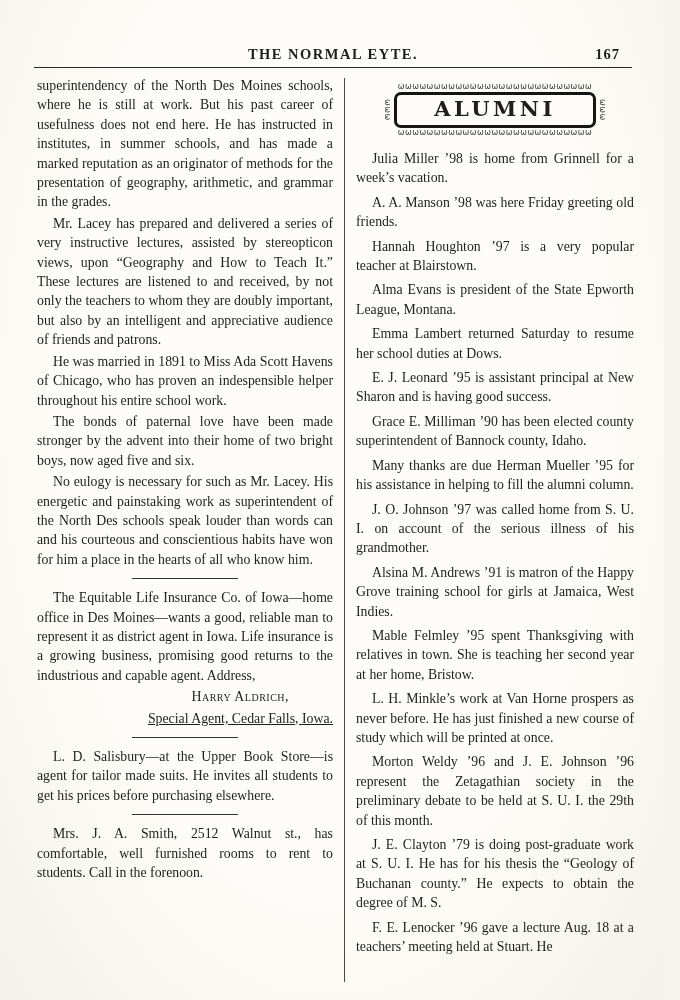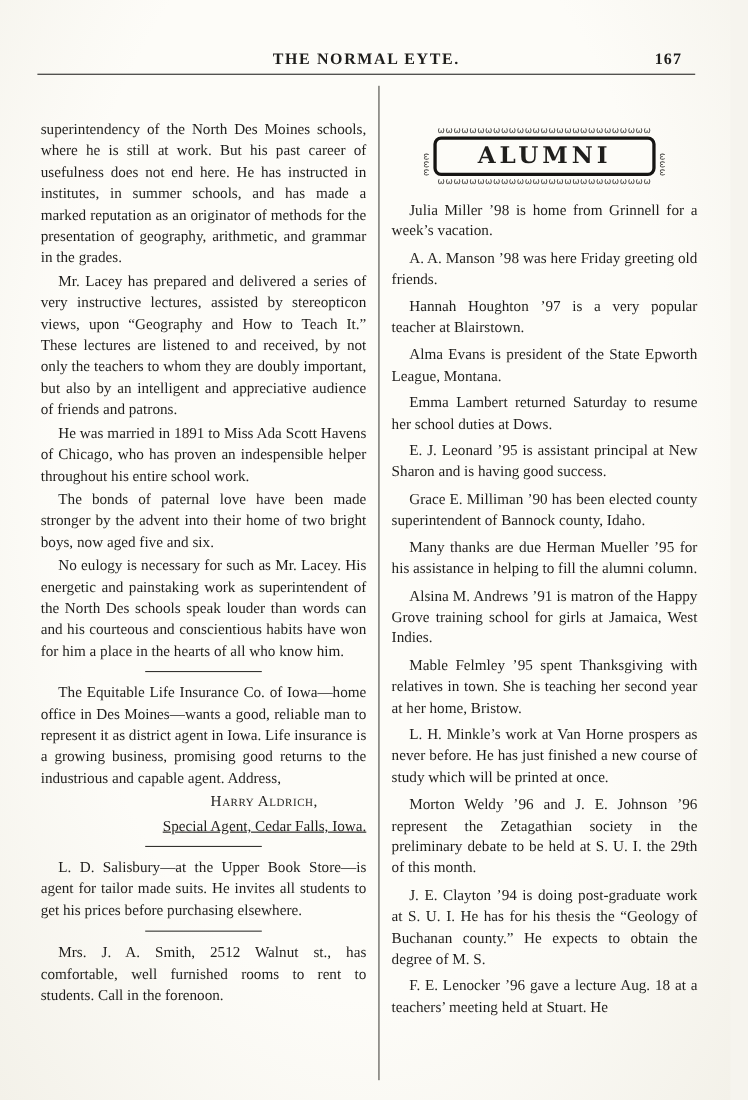--- a/index.html
+++ b/index.html
@@ -28,21 +28,21 @@
     font-weight: bold; font-size: 14.5px; letter-spacing: 1px;
   }
   .masthead-rule {
     position: absolute; top: 67px; left: 34px; right: 32px;
     border-top: 1.6px solid #2a2927;
   }
   .columns {
     position: absolute; top: 76px; left: 37px; right: 30px; bottom: 12px;
     display: flex;
   }
-  .col { font-size: 13.8px; line-height: 19.4px; text-align: justify; margin-top: 32px; }
+  .col { font-size: 13.8px; line-height: 19.4px; text-align: justify; }
   .col-left  { width: 296px; }
   .col-right { flex: 1; }
   .col-divider { width: 1px; background: #4a4843; margin: 2px 11px 6px 11px; }
   .col p { margin: 0 0 2px 0; }
   .indent { text-indent: 16px; }
   .divider {
     width: 106px; border: none; border-top: 1.1px solid #33322f;
     margin: 9px auto 9px auto;
   }
   .sig-name {
@@ -52,21 +52,21 @@
   }
   .sig-title { text-align: right; padding-left: 34px; text-indent: 0 !important; text-decoration: underline; }
 
   
   .alumni-box { width: 224px; margin: 7px auto 12px auto; text-align: center; }
   .ornament-row {
     font-family: "DejaVu Sans", sans-serif;
     font-size: 8px; line-height: 8px; letter-spacing: 0.5px;
     color: #3a3936; white-space: nowrap; overflow: hidden;
   }
-  .alumni-mid { display: flex; align-items: flex-end; }
+  .alumni-mid { display: flex; align-items: center; }
   .ornament-side {
     font-family: "DejaVu Sans", sans-serif;
     writing-mode: vertical-rl; font-size: 8px; letter-spacing: 0.5px;
     color: #3a3936; width: 9px; overflow: hidden; line-height: 9px;
   }
   .alumni-frame {
     flex: 1; margin: 1px 2px;
     border: 3.5px solid #161513; border-radius: 7px;
     padding: 2px 6px 4px 6px;
     background: #fdfcf8;
@@ -131,23 +131,24 @@
 
       <div class="items">
         <p class="indent">Julia Miller ’98 is home from Grinnell for a week’s vacation.</p>
         <p class="indent">A. A. Manson ’98 was here Friday greeting old friends.</p>
         <p class="indent">Hannah Houghton ’97 is a very popular teacher at Blairstown.</p>
         <p class="indent">Alma Evans is president of the State Epworth League, Montana.</p>
         <p class="indent">Emma Lambert returned Saturday to resume her school duties at Dows.</p>
         <p class="indent">E. J. Leonard ’95 is assistant principal at New Sharon and is having good success.</p>
         <p class="indent">Grace E. Milliman ’90 has been elected county superintendent of Bannock county, Idaho.</p>
         <p class="indent">Many thanks are due Herman Mueller ’95 for his assistance in helping to fill the alumni column.</p>
+        <p class="indent">J. O. Johnson ’97 was called home from S. U. I. on account of the serious illness of his grandmother.</p>
         <p class="indent">Alsina M. Andrews ’91 is matron of the Happy Grove training school for girls at Jamaica, West Indies.</p>
         <p class="indent">Mable Felmley ’95 spent Thanksgiving with relatives in town.  She is teaching her second year at her home, Bristow.</p>
         <p class="indent">L. H. Minkle’s work at Van Horne prospers as never before.  He has just finished a new course of study which will be printed at once.</p>
         <p class="indent">Morton Weldy ’96 and J. E. Johnson ’96 represent the Zetagathian society in the preliminary debate to be held at S. U. I. the 29th of this month.</p>
-        <p class="indent">J. E. Clayton ’94 is doing post-graduate work at S. U. I.  He has for his thesis the “Geology of Buchanan county.”  He expects to obtain the degree of M. S.</p>
+        <p class="indent">J. E. Clayton ’79 is doing post-graduate work at S. U. I.  He has for his thesis the “Geology of Buchanan county.”  He expects to obtain the degree of M. S.</p>
         <p class="indent">F. E. Lenocker ’96 gave a lecture Aug. 18 at a teachers’ meeting held at Stuart.  He</p>
       </div>
 
     </div>
   </div>
 </div>
 
 </body></html>

